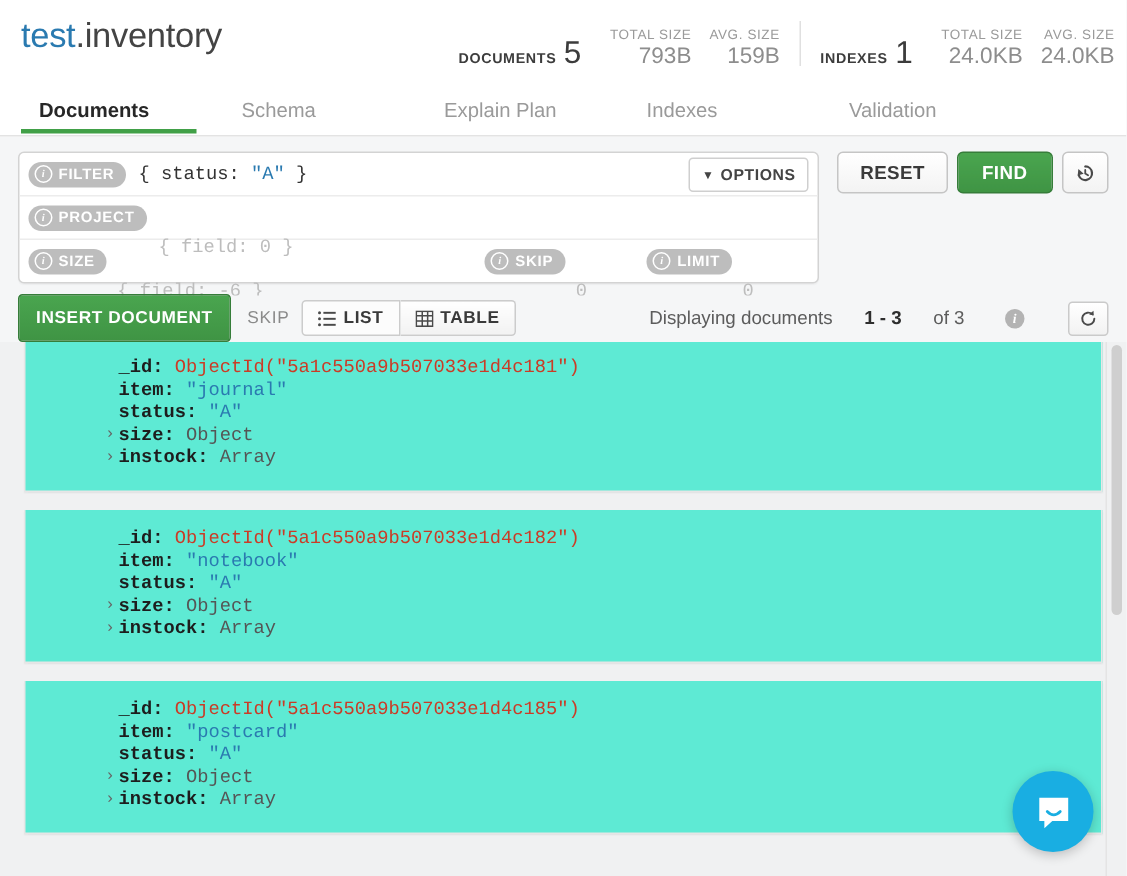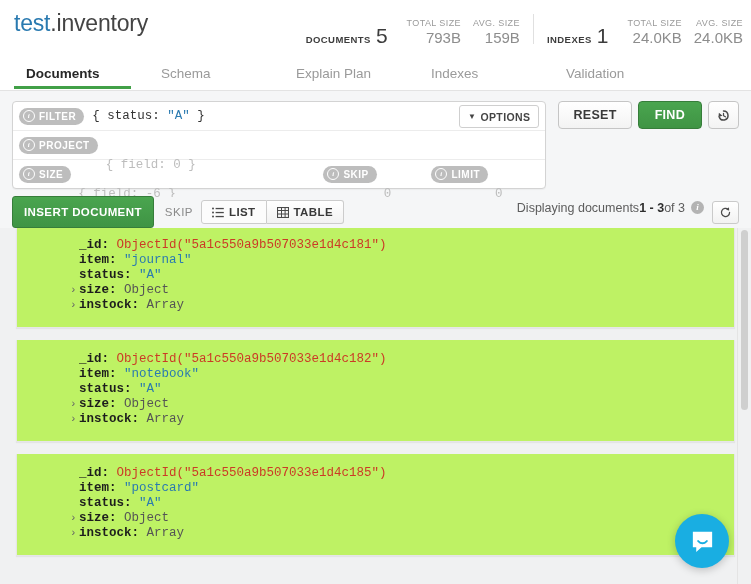--- a/index.html
+++ b/index.html
@@ -309,23 +309,24 @@
     box-sizing: border-box;
   }
   .seg-btn:first-child { border-radius: 3px 0 0 3px; }
   .seg-btn:last-child { border-radius: 0 3px 3px 0; border-left: none; }
   .seg-btn.active { background: #fcfcfc; justify-content: flex-end; }
   .seg-ico { margin-right: 5px; display: inline-flex; align-items: center; }
 
   .displaying {
     margin-left: auto;
     display: flex;
-    align-items: flex-start;
+    align-items: center;
     font-size: 12.5px;
     color: #5c5c5c;
+    gap: 21px;
   }
   .displaying b { color: #2e2e2e; }
   .info-gray {
     display: inline-flex;
     align-items: center;
     justify-content: center;
     width: 13px;
     height: 13px;
     border-radius: 50%;
     background: #b3b3b3;
@@ -356,21 +357,21 @@
     left: 0;
     right: 0;
     top: 228px;
     bottom: 0;
     background: #f0f1f2;
     overflow: hidden;
     padding: 0;
     box-sizing: border-box;
   }
   .doc-card {
-    background: #bef264;
+    background: #5eead4;
     margin: 0 16px 12px 16px;
     border: 1px solid #e6e6e6;
     border-top: none;
     padding: 12px 0 14px 0;
     box-shadow: 0 1px 1px rgba(0,0,0,0.05);
     position: relative;
   }
   .doc-card.first { margin-top: -2px; }
   .doc-line {
     font-family: "Liberation Mono", monospace;

